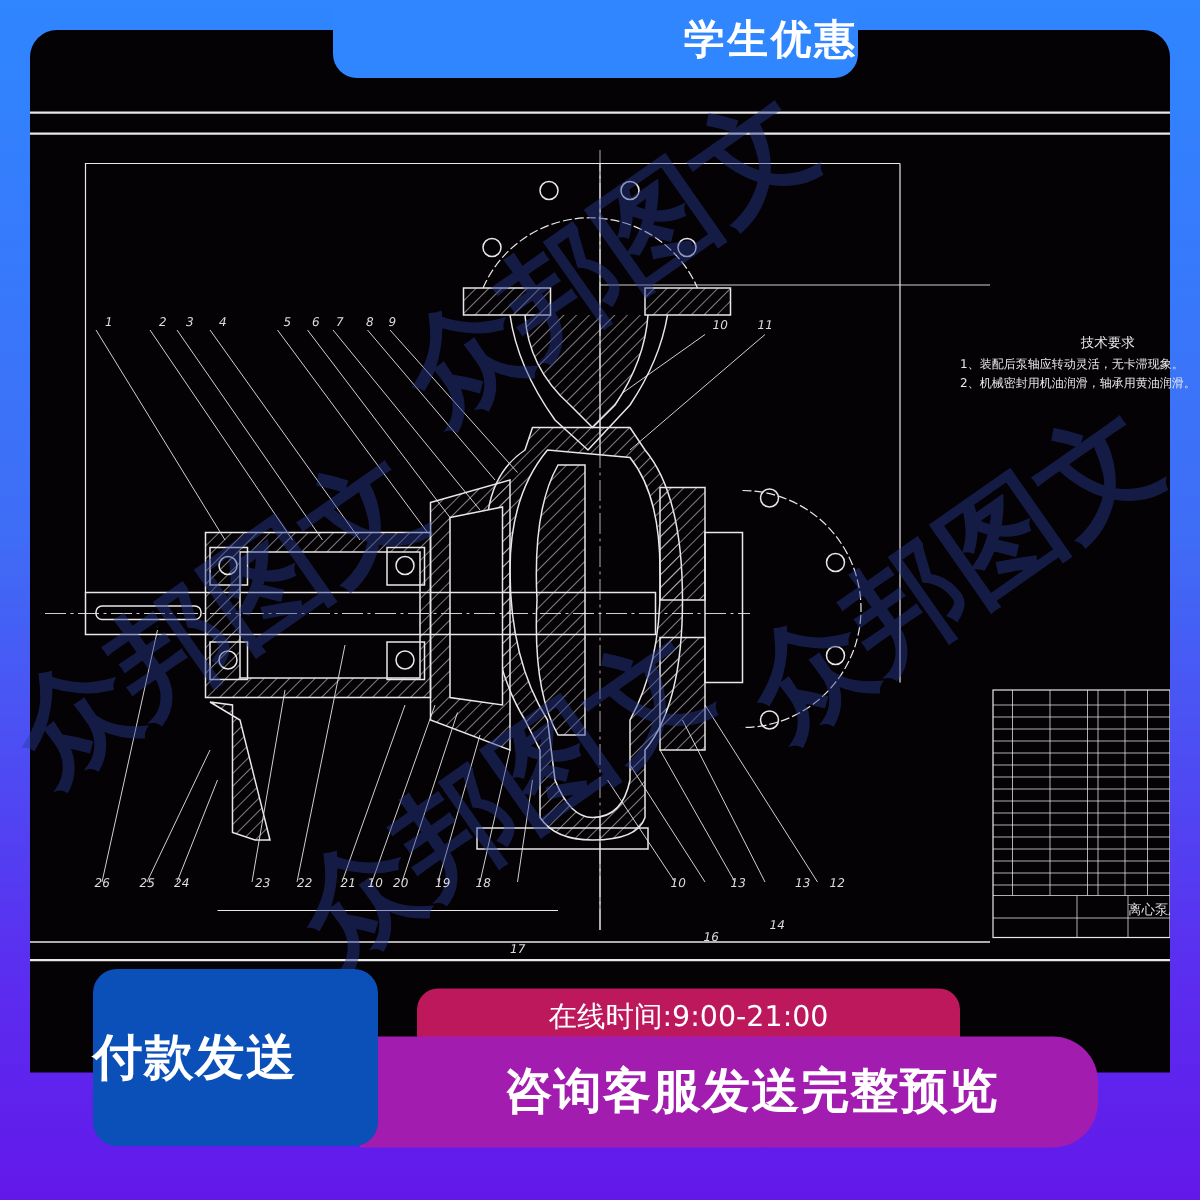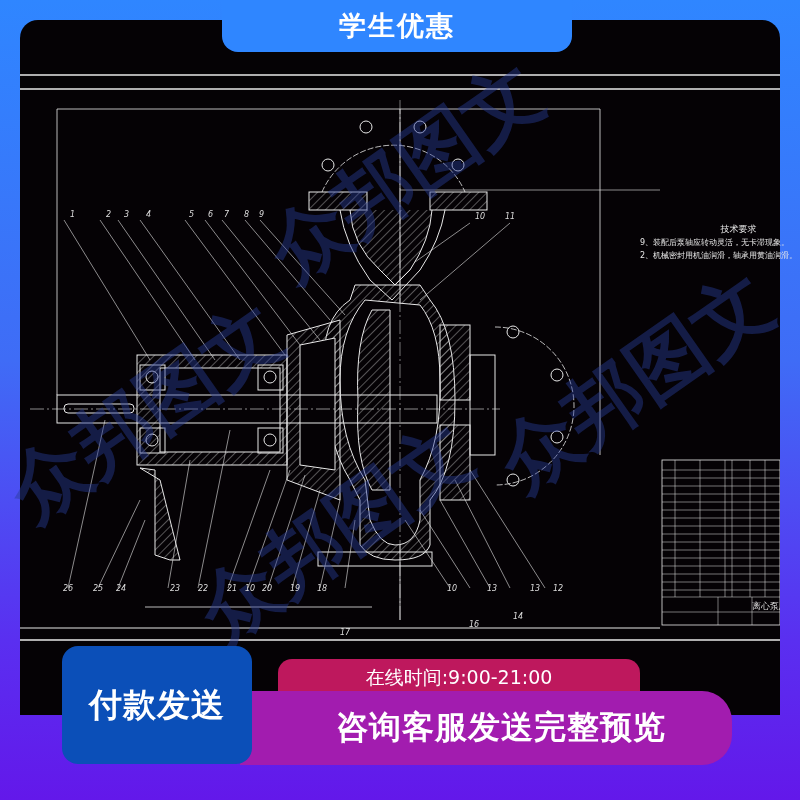--- a/index.html
+++ b/index.html
@@ -8,38 +8,38 @@
     background: linear-gradient(180deg, #2f86ff 0%, #3f6cf6 45%, #5a2ff0 80%, #6318ea 100%);
     font-family: "DejaVu Sans", "Liberation Sans", sans-serif;
   }
   .panel {
     position:absolute; left:20px; top:20px; width:760px; height:695px;
     background:#050205; border-radius:18px 18px 0 0;
   }
   .top-tab {
     position:absolute; left:222px; top:0; width:350px; height:52px;
     background:#2f86ff; border-radius:0 0 16px 16px;
-    display:flex; align-items:center; justify-content:center;
+    display:flex; align-items:center; justify-content:flex-end;
     color:#fff; font-weight:bold; font-size:27px; letter-spacing:2px;
   }
   .drawing { position:absolute; left:20px; top:60px; width:760px; height:600px; }
   .wm {
     position:absolute; color:rgba(40,60,150,0.45); font-weight:bold; font-size:78px;
     transform:rotate(-35deg); white-space:nowrap; pointer-events:none;
   }
   .tech {
     position:absolute; left:640px; top:223px; color:#e8e8e8; font-size:8px; line-height:13px;
   }
   .tech .t { text-align:center; font-size:9px; margin-left:40px; }
   .label-num { position:absolute; color:#ddd; font-size:8px; font-style:italic; }
   .badge-left {
     position:absolute; left:62px; top:646px; width:190px; height:118px;
     background:#0b4fb8; border-radius:16px; color:#fff; font-weight:bold;
     font-size:33px; line-height:44px; display:flex; flex-direction:column;
-    align-items:center; justify-content:center; z-index:3; letter-spacing:1px;
+    align-items:flex-start; justify-content:center; z-index:3; letter-spacing:1px;
   }
   .time-bar {
     position:absolute; left:278px; top:659px; width:362px; height:38px;
     background:#be185d; border-radius:14px 14px 0 0; color:#fff;
     font-size:19px; display:flex; align-items:center; justify-content:center; z-index:2;
   }
   .consult-bar {
     position:absolute; left:240px; top:691px; width:492px; height:74px;
     background:#a21caf; border-radius:0 30px 30px 0; color:#fff; font-weight:bold;
     font-size:32px; display:flex; align-items:center; justify-content:center; z-index:2;
@@ -214,21 +214,21 @@
 <span class="label-num" style="left:340px;top:608px;margin-top:20px;">17</span>
 <span class="label-num" style="left:447px;top:584px;">10</span>
 <span class="label-num" style="left:469px;top:620px;">16</span>
 <span class="label-num" style="left:487px;top:584px;">13</span>
 <span class="label-num" style="left:513px;top:584px;margin-top:28px;">14</span>
 <span class="label-num" style="left:530px;top:584px;">13</span>
 <span class="label-num" style="left:553px;top:584px;">12</span>
 
 <div class="tech">
   <div class="t">技术要求</div>
-  <div>9、装配后泵轴应转动灵活，无卡滞现象。</div>
+  <div>1、装配后泵轴应转动灵活，无卡滞现象。</div>
   <div>2、机械密封用机油润滑，轴承用黄油润滑。</div>
 </div>
 
 <div style="position:absolute;left:752px;top:600px;color:#ddd;font-size:9px;white-space:nowrap;overflow:hidden;width:28px;">离心泵总装配图</div>
 
 <div class="badge-left">
   <span>付款发送</span>
 </div>
 <div class="time-bar">
   <span>在线时间:9:00-21:00</span>

